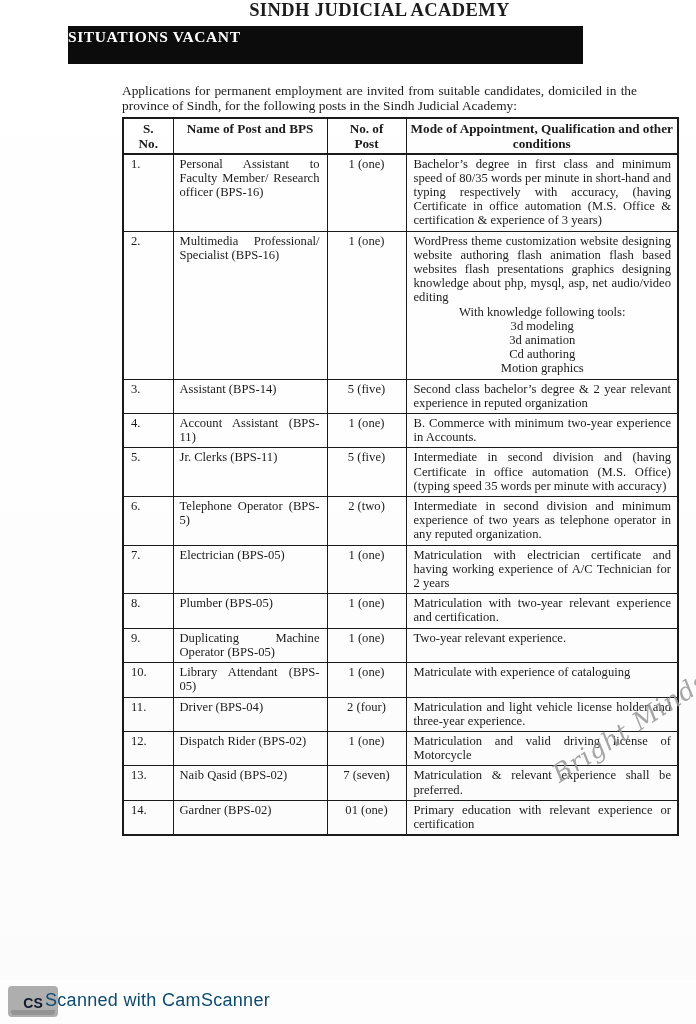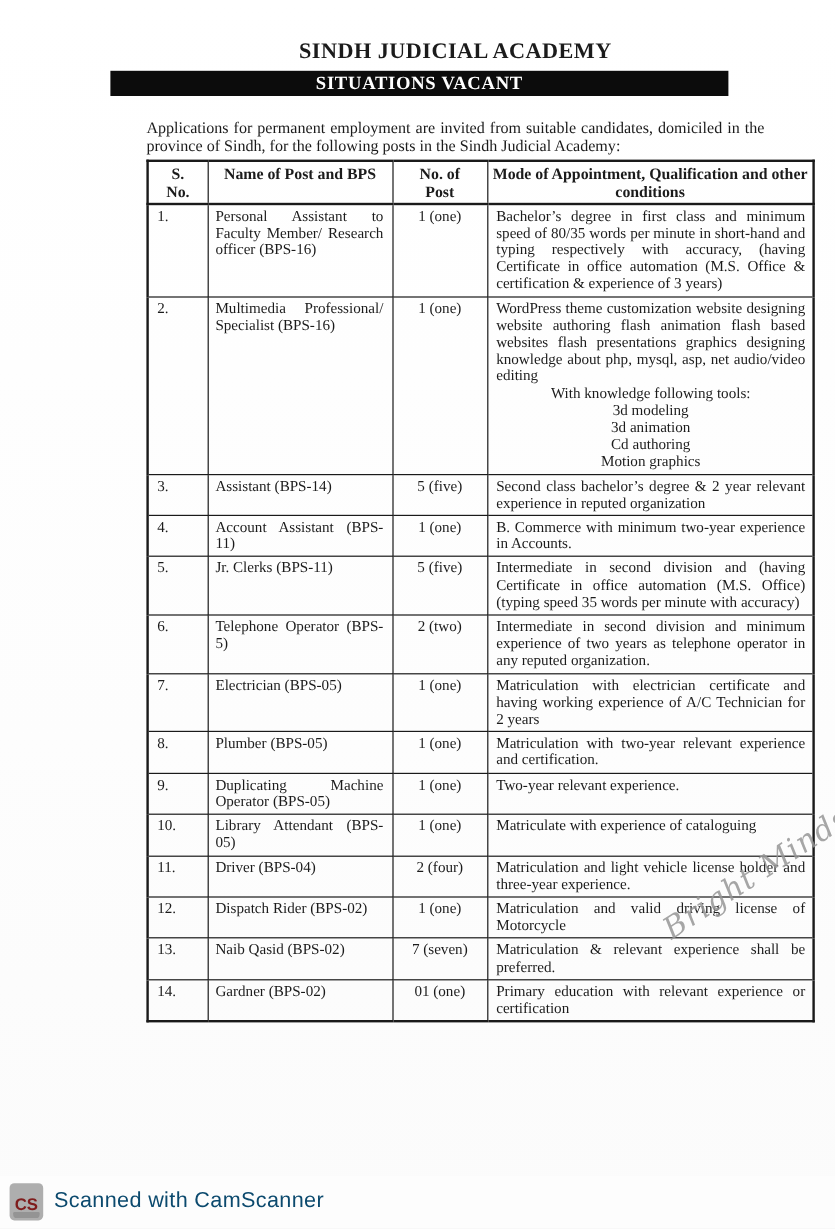--- a/index.html
+++ b/index.html
@@ -8,36 +8,34 @@
     position: relative;
     width: 696px;
     height: 1024px;
     margin: 0 auto;
     background: linear-gradient(180deg, #ffffff 0%, #fdfdfd 60%, #fbfbfb 100%);
     overflow: hidden;
     font-family: "Liberation Serif", serif;
     color: #1b1b1b;
   }
   .doc-title {
-    margin-top: 33px;
     margin-left: 122px;
     width: 515px;
     text-align: center;
     font-size: 18.5px;
     font-weight: 700;
     letter-spacing: 0.4px;
   }
   .banner {
     margin-top: 5px;
-    margin-left: 92px;
-    width: 515px;
-    height: 21px;
+    margin-left: 68px;
+    width: 515px;
+    height: 38px;
     background: #0c0c0c;
     color: #ffffff;
-    text-align: center;
     font-size: 15.5px;
     font-weight: 700;
     letter-spacing: 0.6px;
     line-height: 21px;
   }
   .intro {
     margin-top: 19px;
     margin-left: 122px;
     width: 515px;
     font-size: 13.4px;
@@ -96,25 +94,25 @@
     left: 0;
     bottom: 0;
     width: 100%;
     height: 44px;
     background: #fdfdfd;
   }
   .cs-icon {
     position: absolute;
     left: 8px;
     bottom: 7px;
-    width: 28px;
+    width: 50px;
     height: 31px;
     background: #aeaeae;
     border-radius: 4px;
-    color: #7f1d1d;
+    color: #0f172a;
     font-family: "Liberation Sans", sans-serif;
     font-weight: 700;
     font-size: 14px;
     display: flex;
     align-items: flex-start;
     justify-content: center;
     padding-top: 9px;
   }
   .cs-icon::after {
     content: "";

